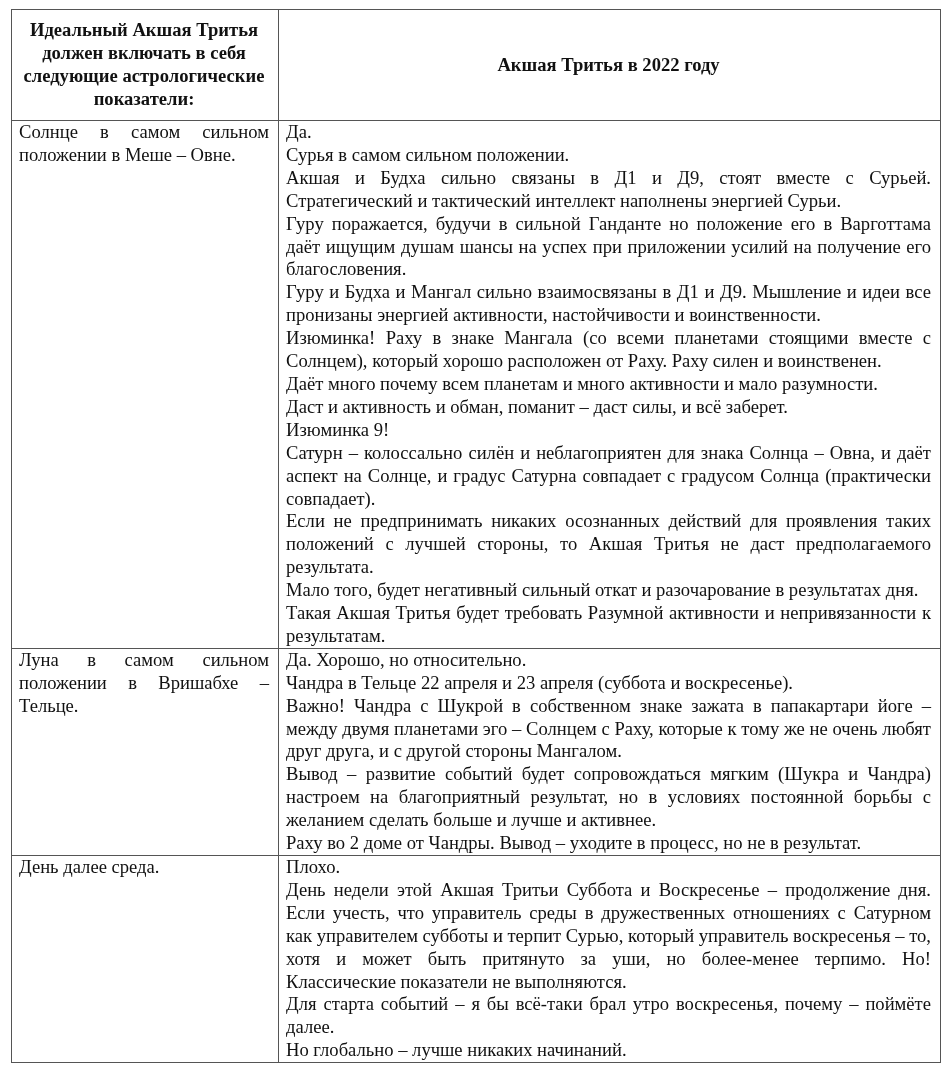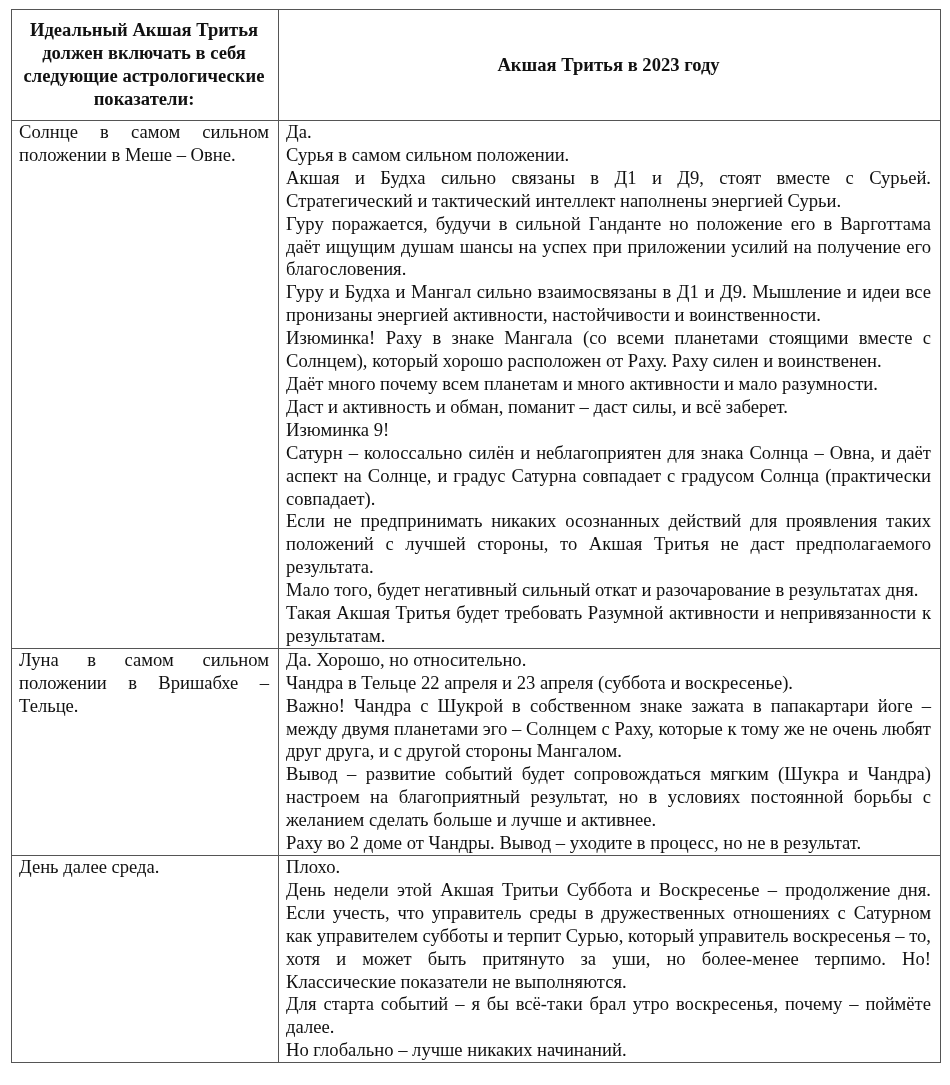--- a/index.html
+++ b/index.html
@@ -34,21 +34,21 @@
   td.desc { padding-top: 1px; padding-bottom: 1px; }
   td.crit { padding-top: 1px; }
 </style>
 </head>
 <body>
 
 <table class="doc">
   <thead>
     <tr>
       <th class="col1">Идеальный Акшая Тритья должен включать в себя следующие астрологические показатели:</th>
-      <th class="col2">Акшая Тритья в 2023 году</th>
+      <th class="col2">Акшая Тритья в 2022 году</th>
     </tr>
   </thead>
   <tbody>
 
     <tr>
       <td class="crit">Солнце в самом сильном положении в Меше – Овне.</td>
       <td class="desc">
         <p>Да.</p>
         <p>Сурья в самом сильном положении.</p>
         <p>Акшая и Будха сильно связаны в Д1 и Д9, стоят вместе с Сурьей. Стратегический и тактический интеллект наполнены энергией Сурьи.</p>

